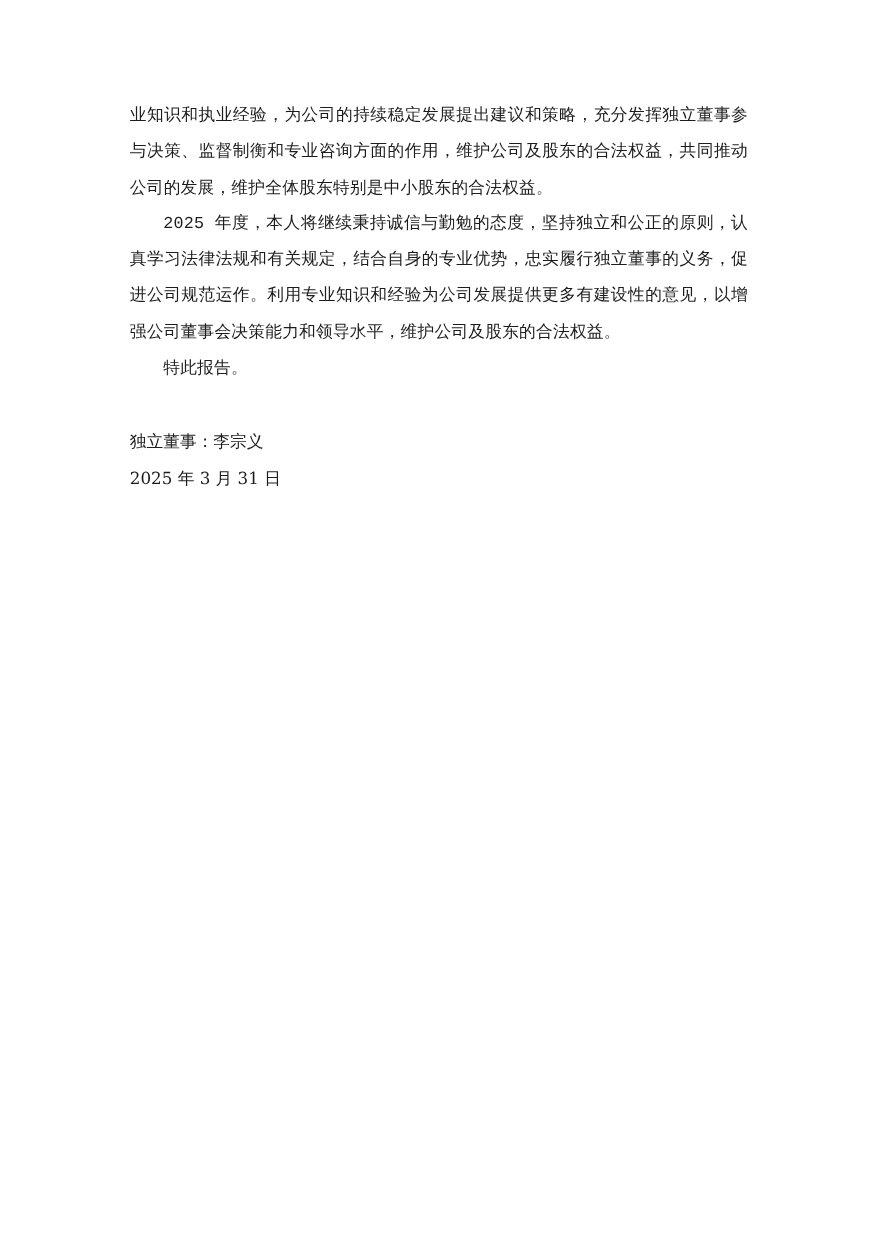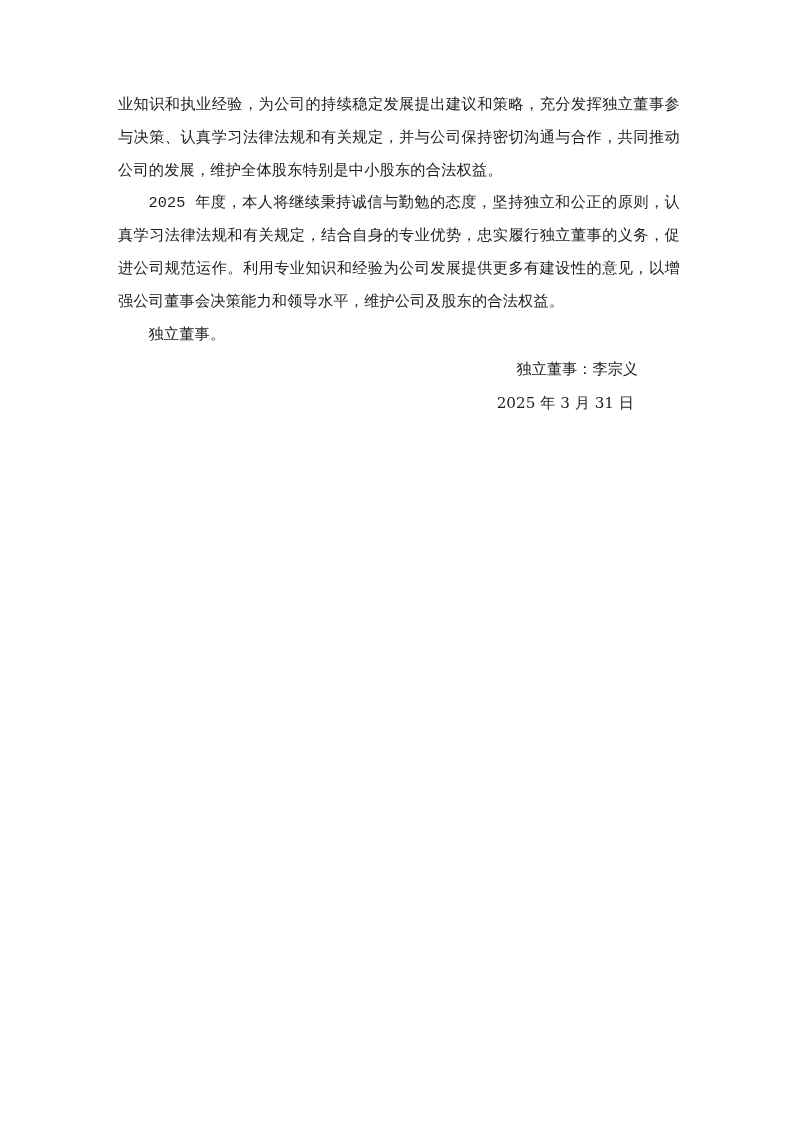--- a/index.html
+++ b/index.html
@@ -33,48 +33,48 @@
     letter-spacing: 0.2px;
   }
   .para.indent {
     text-indent: 2em;
   }
   .para + .para {
     margin-top: 0;
     font-family: Liberation Mono, monospace;
   }
   .signature-block {
+    margin-top: 32px;
     font-family: "DejaVu Serif", "Liberation Serif", serif;
     font-size: 15.2px;
     line-height: 34px;
     color: #1c1c1c;
-    text-align: right;
     padding-right: 42px;
   }
   .sig-line {
     display: block;
     white-space: pre;
   }
   .sig-date {
     display: block;
     white-space: pre;
     padding-right: 4px;
   }
 </style>
 </head>
 <body>
 
 <div class="page">
   <div class="content">
 
-    <p class="para">业知识和执业经验，为公司的持续稳定发展提出建议和策略，充分发挥独立董事参与决策、认真学习法律法规和有关规定，并与公司保持密切沟通与合作，共同推动公司的发展，维护全体股东特别是中小股东的合法权益。</p>
+    <p class="para">业知识和执业经验，为公司的持续稳定发展提出建议和策略，充分发挥独立董事参与决策、监督制衡和专业咨询方面的作用，维护公司及股东的合法权益，共同推动公司的发展，维护全体股东特别是中小股东的合法权益。</p>
 
     <p class="para indent">2025 年度，本人将继续秉持诚信与勤勉的态度，坚持独立和公正的原则，认真学习法律法规和有关规定，结合自身的专业优势，忠实履行独立董事的义务，促进公司规范运作。利用专业知识和经验为公司发展提供更多有建设性的意见，以增强公司董事会决策能力和领导水平，维护公司及股东的合法权益。</p>
 
-    <p class="para indent">独立董事。</p>
+    <p class="para indent">特此报告。</p>
 
     <div class="signature-block">
       <span class="sig-line">独立董事：李宗义</span>
       <span class="sig-date">2025 年 3 月 31 日</span>
     </div>
 
   </div>
 </div>
 
 </body></html>

